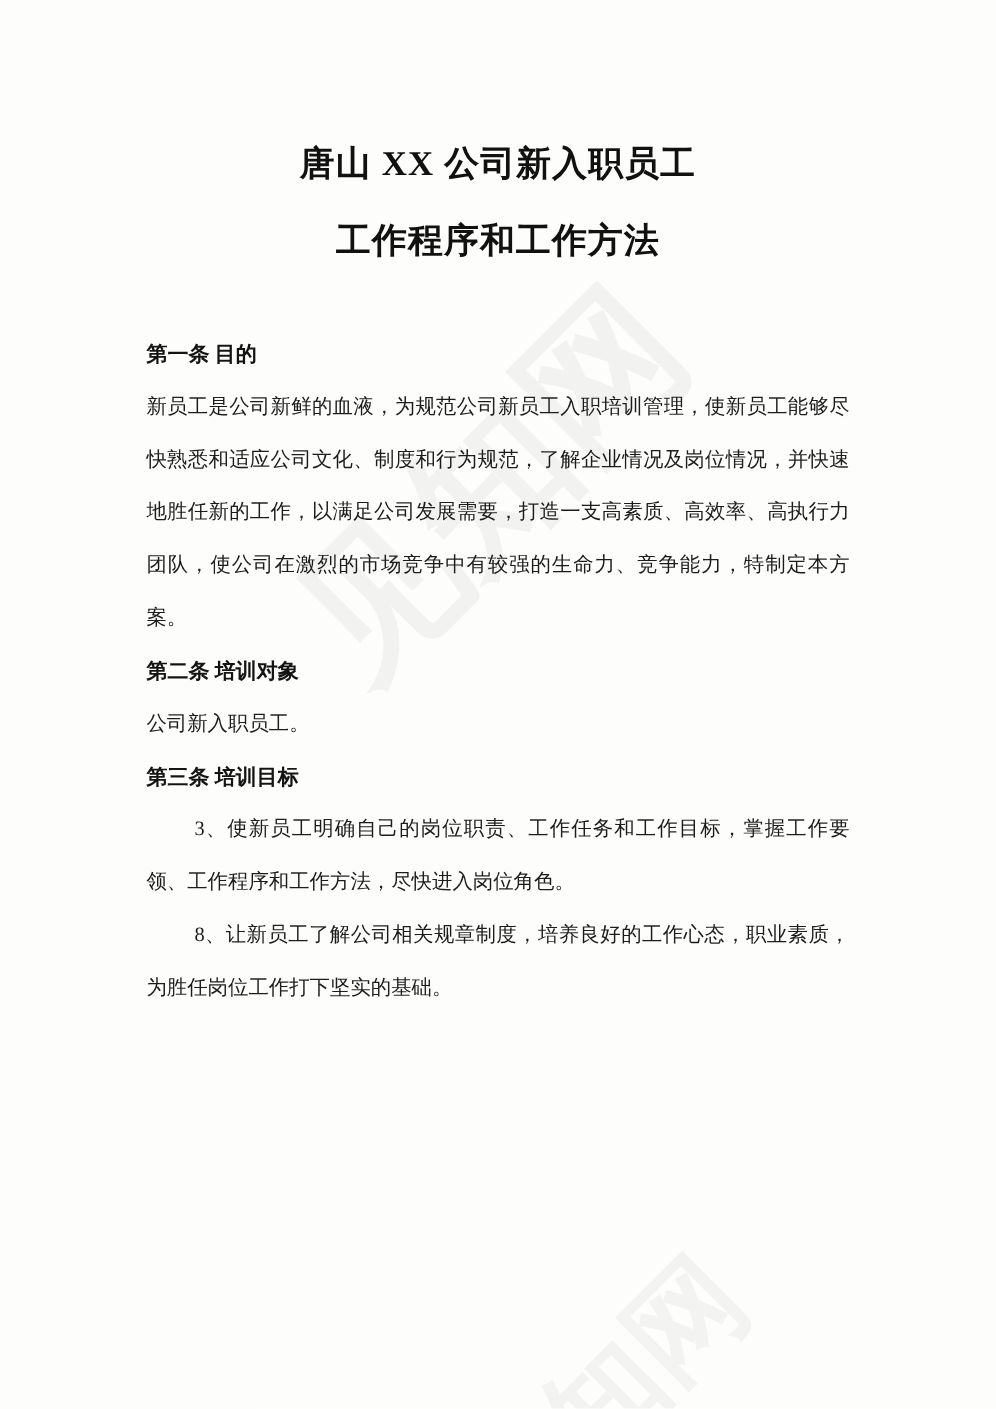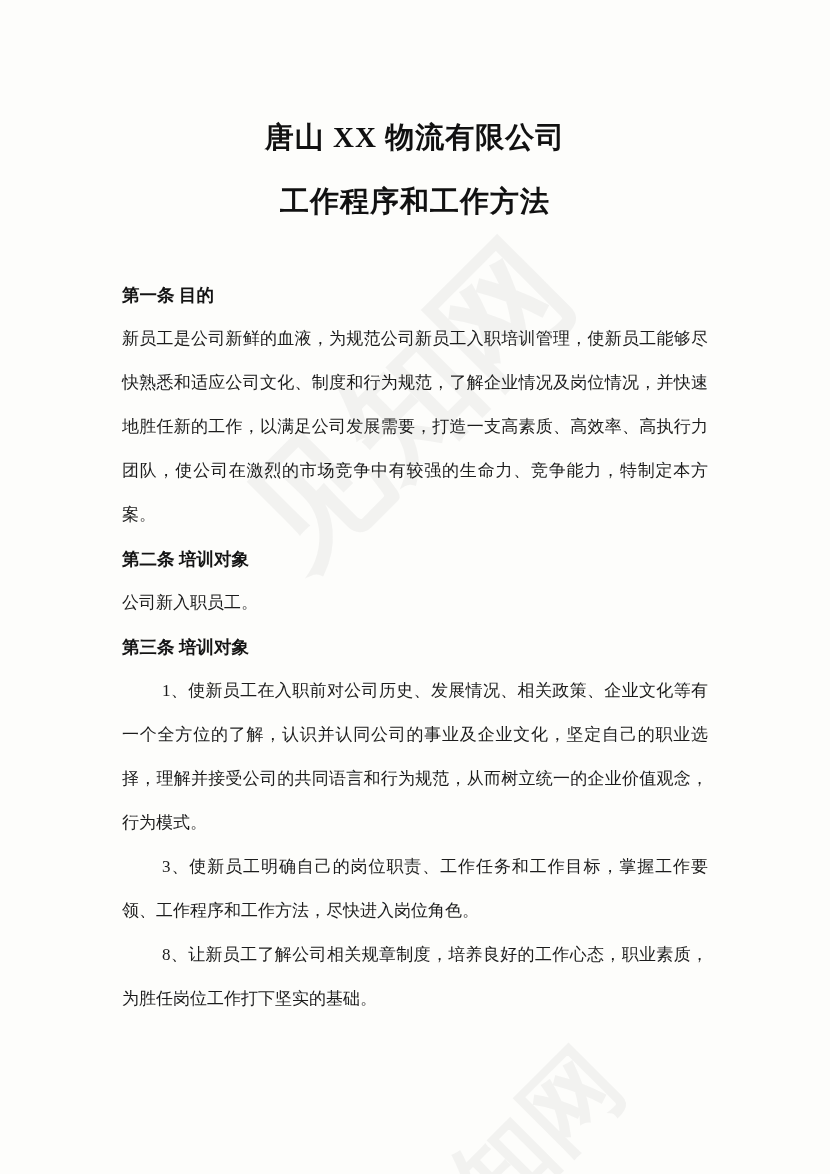--- a/index.html
+++ b/index.html
@@ -83,35 +83,34 @@
 <body>
 
 <div class="page">
 
   <div class="watermark wm-center">见知网</div>
 
   <div class="watermark wm-bottom">见知网</div>
 
   <div class="content">
 
-    <h1 class="doc-title first">唐山 XX 物流有限公司</h1>
+    <h1 class="doc-title first">唐山 XX 公司新入职员工</h1>
 
     <h1 class="doc-title second">工作程序和工作方法</h1>
 
     <section>
       <h2 class="section-heading">第一条 目的</h2>
       <p class="body-paragraph">新员工是公司新鲜的血液，为规范公司新员工入职培训管理，使新员工能够尽快熟悉和适应公司文化、制度和行为规范，了解企业情况及岗位情况，并快速地胜任新的工作，以满足公司发展需要，打造一支高素质、高效率、高执行力团队，使公司在激烈的市场竞争中有较强的生命力、竞争能力，特制定本方案。</p>
     </section>
 
     <section>
       <h2 class="section-heading">第二条 培训对象</h2>
       <p class="body-paragraph">公司新入职员工。</p>
     </section>
 
     <section>
-      <h2 class="section-heading">第三条 培训对象</h2>
-      <p class="body-paragraph indented">1、使新员工在入职前对公司历史、发展情况、相关政策、企业文化等有一个全方位的了解，认识并认同公司的事业及企业文化，坚定自己的职业选择，理解并接受公司的共同语言和行为规范，从而树立统一的企业价值观念，行为模式。</p>
+      <h2 class="section-heading">第三条 培训目标</h2>
       <p class="body-paragraph indented">3、使新员工明确自己的岗位职责、工作任务和工作目标，掌握工作要领、工作程序和工作方法，尽快进入岗位角色。</p>
       <p class="body-paragraph indented">8、让新员工了解公司相关规章制度，培养良好的工作心态，职业素质，为胜任岗位工作打下坚实的基础。</p>
     </section>
 
   </div>
 </div>
 
 </body></html>

